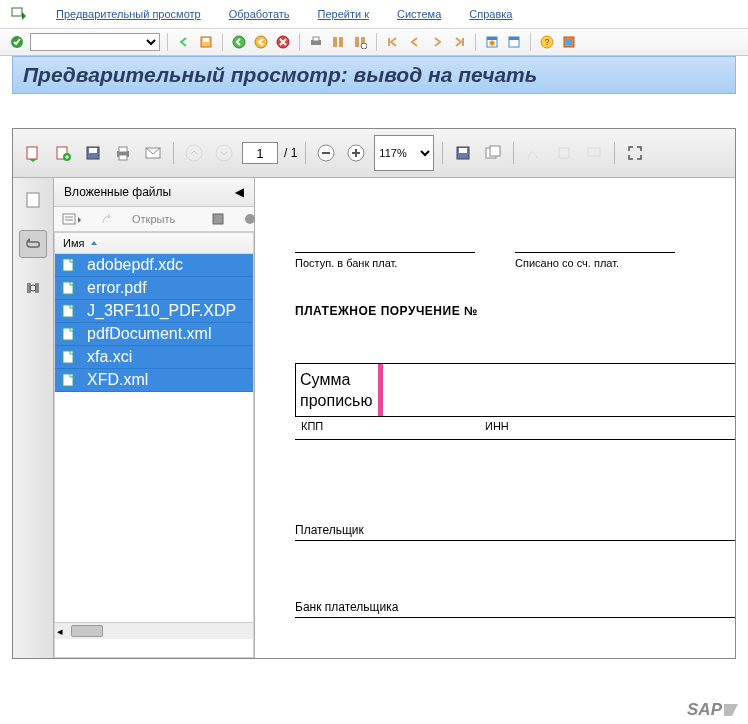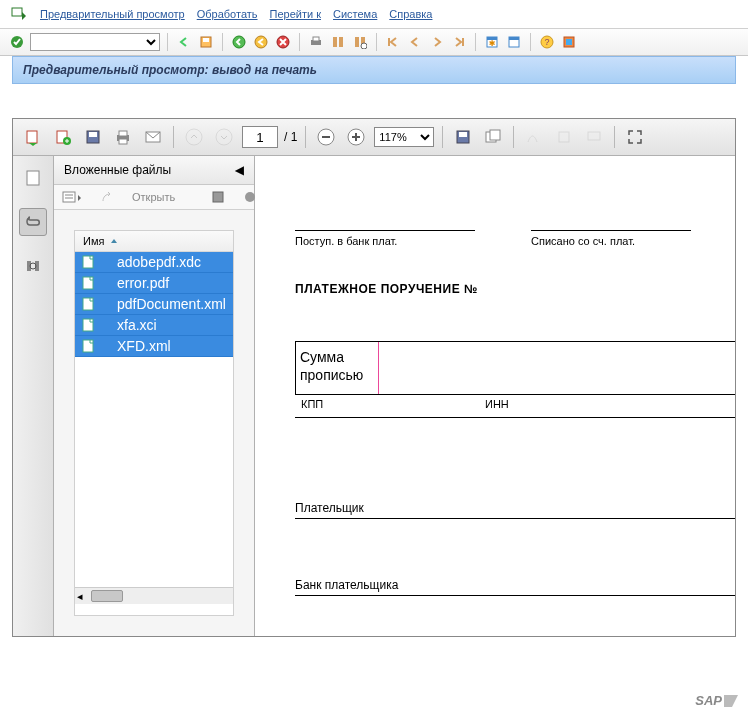--- a/index.html
+++ b/index.html
@@ -1,56 +1,56 @@
 <!DOCTYPE html>
 <html><head>
 <meta charset="utf-8">
 <style>
 html,body{margin:0;padding:0;font-family:Arial,Tahoma,sans-serif;font-size:11px;background:#fff;color:#000;width:748px;height:724px;overflow:hidden}
-.menubar{display:flex;align-items:center;gap:12px;padding:5px 10px;border-bottom:1px solid #d0d0d0}
+.menubar{display:flex;align-items:center;gap:28px;padding:5px 10px;border-bottom:1px solid #d0d0d0}
 .menu-btn{width:18px;height:18px;display:flex;align-items:center;justify-content:center}
 .menu-item{color:#2b5a9e;cursor:pointer;text-decoration:underline;font-size:11px}
 .sap-toolbar{display:flex;align-items:center;gap:4px;padding:4px 8px;background:linear-gradient(#fdfdfd,#f0f0f0);border-bottom:1px solid #c8c8c8}
 .sap-btn{width:18px;height:18px;display:flex;align-items:center;justify-content:center;cursor:pointer}
 .sap-select{width:130px;height:18px;border:1px solid #a0a0a0;background:#fff}
 .sep{width:1px;height:18px;background:#c8c8c8;margin:0 3px}
 .title-area{padding:0 12px 10px}
-.title-bar{background:linear-gradient(#c8dffb,#a8cff5);border:1px solid #8bb8e8;padding:6px 10px;font-size:12px;font-style:italic;font-weight:bold;color:#2b3c5e}
+.title-bar{background:linear-gradient(#c8dffb,#a8cff5);border:1px solid #8bb8e8;padding:6px 10px;font-size:21px;font-style:italic;font-weight:bold;color:#2b3c5e}
 .pdf-frame{margin:0 12px;border:1px solid #888}
 .pdf-toolbar{display:flex;align-items:center;gap:6px;padding:6px 8px;background:linear-gradient(#f5f5f5,#e2e2e2);border-bottom:1px solid #b0b0b0}
 .pdf-btn{width:22px;height:22px;border:1px solid transparent;border-radius:3px;display:flex;align-items:center;justify-content:center;cursor:pointer}
 .pdf-btn.dis{opacity:.4;cursor:default}
 .pdf-sep{width:1px;height:22px;background:#b8b8b8;margin:0 2px}
 .page-input{width:30px;height:18px;text-align:center;border:1px solid #888;background:#fff}
-.zoom-select{width:60px;height:20px;border:1px solid #888;background:#fff;font-size:11px}
+.zoom-select{width:60px;height:36px;border:1px solid #888;background:#fff;font-size:11px}
 .pdf-body{display:flex;height:480px}
 .pdf-sidebar-tabs{width:40px;background:linear-gradient(to right,#f0f0f0,#e0e0e0);border-right:1px solid #b0b0b0;display:flex;flex-direction:column;align-items:center;padding-top:8px;gap:16px}
 .side-tab{width:26px;height:26px;display:flex;align-items:center;justify-content:center;cursor:pointer;border:1px solid transparent;border-radius:3px}
 .side-tab.active{background:#d0d0d0;border-color:#999}
 .attach-panel{width:200px;border-right:1px solid #b0b0b0;display:flex;flex-direction:column;background:#f5f5f5}
 .attach-header{display:flex;align-items:center;justify-content:space-between;padding:7px 10px;background:linear-gradient(#f8f8f8,#e8e8e8);border-bottom:1px solid #c8c8c8;font-size:12px;font-weight:normal}
 .attach-tools{display:flex;align-items:center;gap:18px;padding:5px 8px;border-bottom:1px solid #d0d0d0;background:#f8f8f8;font-size:11px;color:#555}
 .attach-tools .lbl{color:#888}
-.file-list-wrap{flex:1;overflow:auto;background:#fff;margin:20px;border:1px solid #d0d0d0}
+.file-list-wrap{flex:1;overflow:auto;background:#fff;margin:0;border:1px solid #d0d0d0}
 .file-header{padding:4px 8px;border-bottom:1px solid #d8d8d8;background:linear-gradient(#fafafa,#eee);font-size:11px;display:flex;align-items:center;gap:6px}
-.file-item{display:flex;align-items:center;gap:22px;padding:2px 6px;font-size:14px;color:#fff;background:#3a8be0;border-bottom:1px solid #2a7bd0;cursor:pointer}
+.file-item{display:flex;align-items:center;gap:12px;padding:2px 6px;font-size:16px;color:#fff;background:#3a8be0;border-bottom:1px solid #2a7bd0;cursor:pointer}
 .file-icon{width:14px;height:14px;display:inline-flex;align-items:center;justify-content:center;flex-shrink:0}
 .hscroll{height:16px;background:#eee;border-top:1px solid #ccc;display:flex;align-items:center}
 .hscroll .thumb{width:30px;height:10px;background:#c8c8c8;border:1px solid #999;border-radius:2px;margin-left:8px}
 .doc-view{flex:1;background:#fff;overflow:hidden;position:relative;padding:0 0 0 40px}
-.doc-row1{display:flex;gap:56px;margin-top:60px}
+.doc-row1{display:flex;gap:40px;margin-top:60px}
 .doc-slot{border-bottom:1px solid #000;width:180px;height:14px}
 .doc-cap{font-size:11px;margin-top:4px}
 .doc-title{font-size:12px;font-weight:bold;letter-spacing:.5px;margin-top:35px}
 .doc-box{border:1px solid #000;height:52px;margin-top:45px;margin-right:-2px;display:flex}
-.doc-box-lbl{border-right:1px solid #ec4899;width:74px;padding:6px 4px;font-size:14px;line-height:1.3}
+.doc-box-lbl{border-right:5px solid #ec4899;width:74px;padding:6px 4px;font-size:16px;line-height:1.3}
 .doc-row2{display:flex;border-bottom:1px solid #000;height:22px;margin-right:-2px}
 .doc-cell{border-right:1px solid #000;padding:3px 6px;font-size:11px}
 .doc-line{border-bottom:1px solid #000;margin-right:-2px;padding:0 0 3px;font-size:12px}
-.footer{position:absolute;bottom:16px;right:10px;font-size:13px;font-weight:bold;color:#888;font-style:italic;display:flex;align-items:center;gap:2px}
+.footer{position:absolute;bottom:4px;right:10px;font-size:17px;font-weight:bold;color:#888;font-style:italic;display:flex;align-items:center;gap:2px}
 svg{display:block}
 </style>
 </head>
 <body>
 
 <div class="menubar">
   <span class="menu-btn">
     <svg width="16" height="14" viewBox="0 0 16 14">
         <rect x="1" y="1" width="10" height="8" fill="#fff" stroke="#2a7b2a"></rect>
         <path d="M11 5 l4 4 l-4 4 z" fill="#2a7b2a"></path>
@@ -356,20 +356,29 @@
               </span>
               <span>error.pdf</span>
             </div>
             <div class="file-item">
               <span class="file-icon">
                 <svg width="12" height="14">
                   <rect x="1" y="1" width="10" height="12" fill="#fff" stroke="#4a8"></rect>
                   <path d="M8 1v3h3" stroke="#4a8" fill="none"></path>
                 </svg>
               </span>
+              <span>J_3RF110_PDF.XDP</span>
+            </div>
+            <div class="file-item">
+              <span class="file-icon">
+                <svg width="12" height="14">
+                  <rect x="1" y="1" width="10" height="12" fill="#fff" stroke="#4a8"></rect>
+                  <path d="M8 1v3h3" stroke="#4a8" fill="none"></path>
+                </svg>
+              </span>
               <span>pdfDocument.xml</span>
             </div>
             <div class="file-item">
               <span class="file-icon">
                 <svg width="12" height="14">
                   <rect x="1" y="1" width="10" height="12" fill="#fff" stroke="#4a8"></rect>
                   <path d="M8 1v3h3" stroke="#4a8" fill="none"></path>
                 </svg>
               </span>
               <span>xfa.xci</span>

